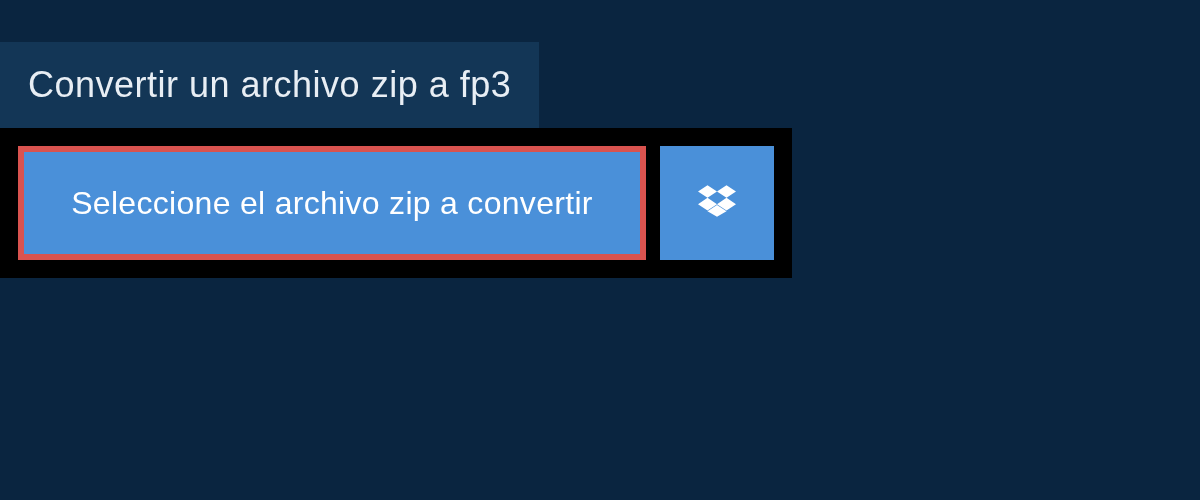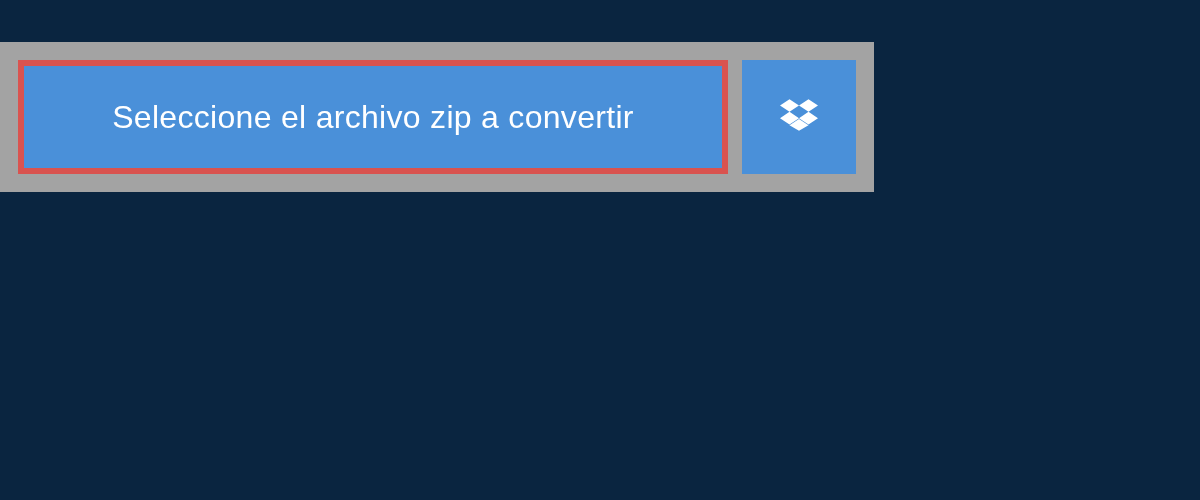--- a/index.html
+++ b/index.html
@@ -20,23 +20,23 @@
       padding: 22px 28px;
       margin: 0;
     }
     .header-tab-text {
       color: #e8eef4;
       font-size: 36px;
       font-weight: 300;
       letter-spacing: 0.5px;
     }
     .panel {
-      background: #a3a3a3;
+      background: #000000;
       padding: 18px;
-      width: 874px;
+      width: 792px;
       margin-top: 0;
       display: flex;
       gap: 14px;
       align-items: stretch;
     }
     .select-button {
       flex: 1;
       background: #4a90d9;
       border: 6px solid #d9534f;
       display: flex;
@@ -66,20 +66,23 @@
       fill: #ffffff;
     }
     .wrapper {
       padding-top: 42px;
     }
   </style>
 </head>
 <body>
 
 <div class="wrapper">
+  <div class="header-tab">
+    <span class="header-tab-text">Convertir un archivo zip a fp3</span>
+  </div>
 
   <div class="panel">
     <div class="select-button">
       <span class="select-button-text">Seleccione el archivo zip a convertir</span>
     </div>
     <div class="dropbox-button">
       <span class="dropbox-icon">
         <svg viewBox="0 0 24 24" xmlns="http://www.w3.org/2000/svg">
           <path d="M6 2L0 6l6 4-6 4 6 4 6-4 6 4 6-4-6-4 6-4-6-4-6 4-6-4zm6 4l6 4-6 4-6-4 6-4zm-6 12.5l6 3.5 6-3.5-6-4-6 4z"></path>
         </svg>

